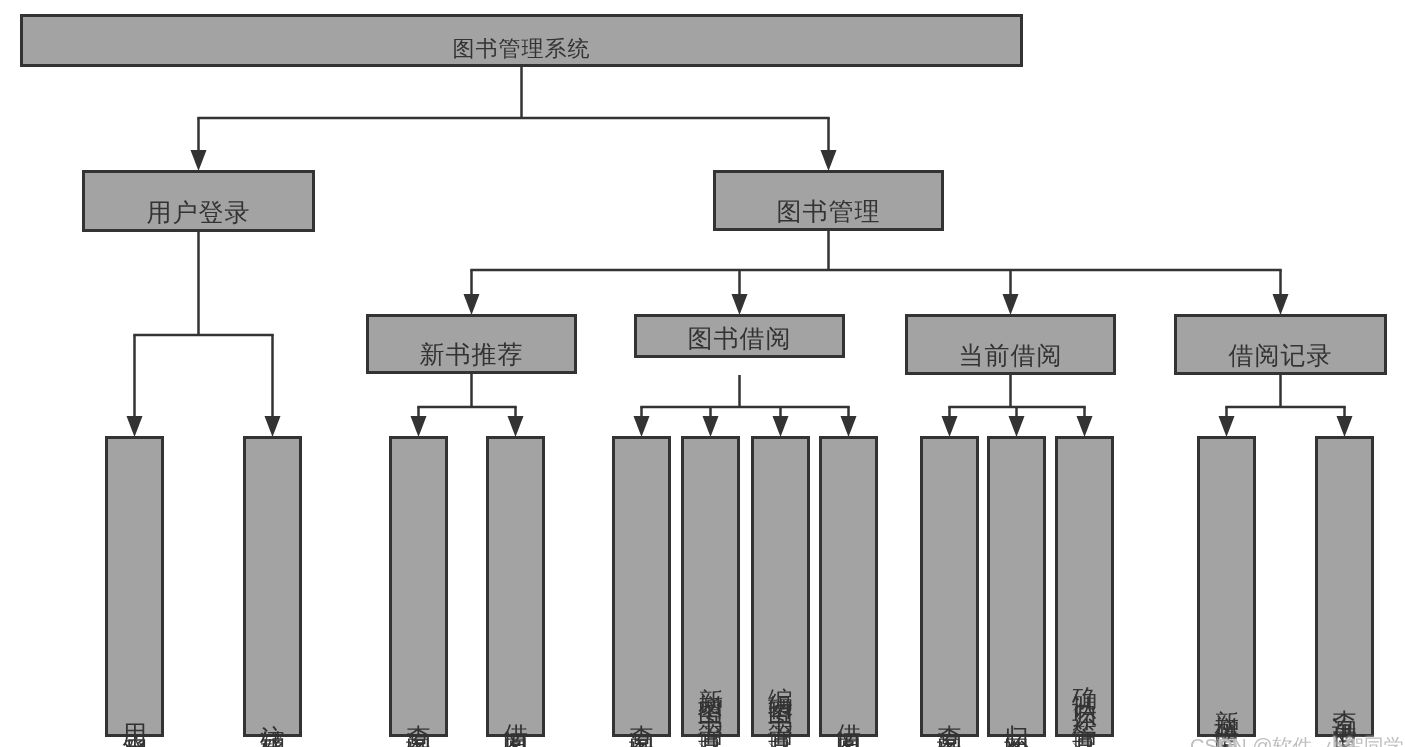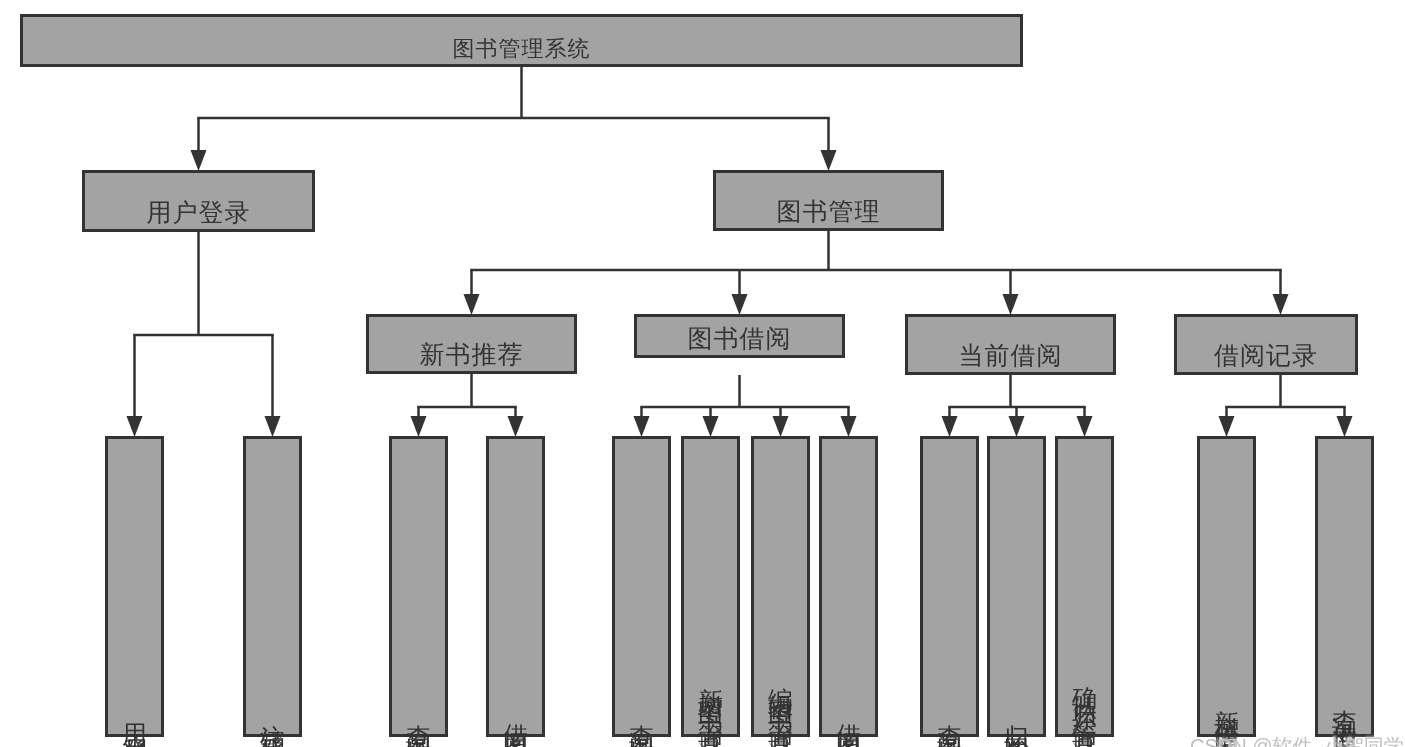--- a/index.html
+++ b/index.html
@@ -152,21 +152,21 @@
     </div>
     <div class="node v-label" style="left: 920px; top: 436px; width: 59px; height: 301px; border-color: rgb(51, 51, 51); color: rgb(51, 51, 51);">
       <span>查询图书</span>
     </div>
     <div class="node v-label" style="left: 987px; top: 436px; width: 59px; height: 301px; border-color: rgb(51, 51, 51); color: rgb(51, 51, 51);">
       <span>归还图书</span>
     </div>
     <div class="node v-label" style="left: 1055px; top: 436px; width: 59px; height: 301px; border-color: rgb(51, 51, 51); color: rgb(51, 51, 51);">
       <span>确认归还（管理员）</span>
     </div>
-    <div class="node h-label" style="left: 1174px; top: 314px; width: 184px; height: 61px; border-color: rgb(51, 51, 51); color: rgb(51, 51, 51);">
+    <div class="node h-label" style="left: 1174px; top: 314px; width: 213px; height: 61px; border-color: rgb(51, 51, 51); color: rgb(51, 51, 51);">
       <span>借阅记录</span>
     </div>
     <div class="node v-label" style="left: 1197px; top: 436px; width: 59px; height: 301px; border-color: rgb(51, 51, 51); color: rgb(51, 51, 51);">
       <span>新增借阅记录</span>
     </div>
     <div class="node v-label" style="left: 1315px; top: 436px; width: 59px; height: 301px; border-color: rgb(51, 51, 51); color: rgb(51, 51, 51);">
       <span>查询借阅记录</span>
     </div>
   </div>
 

